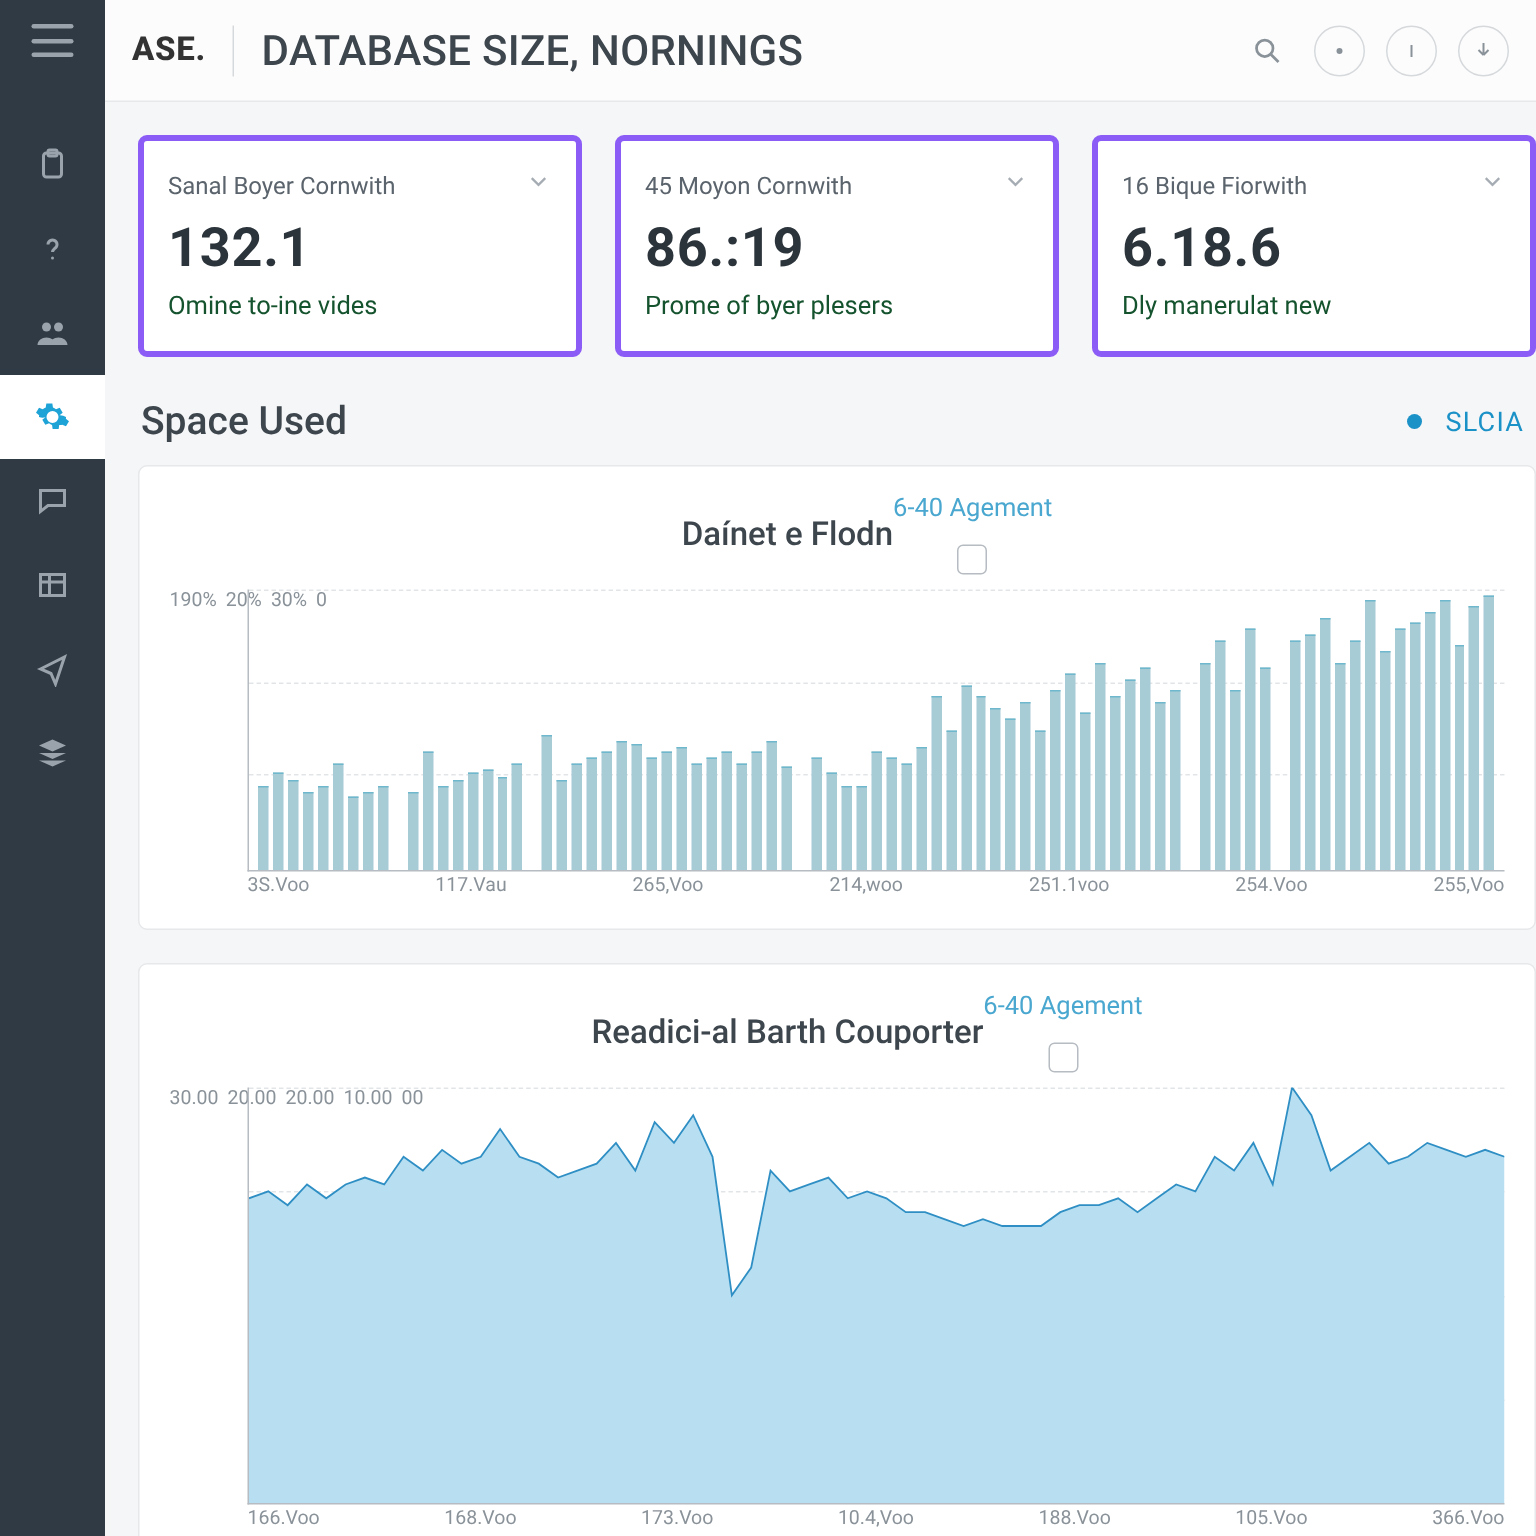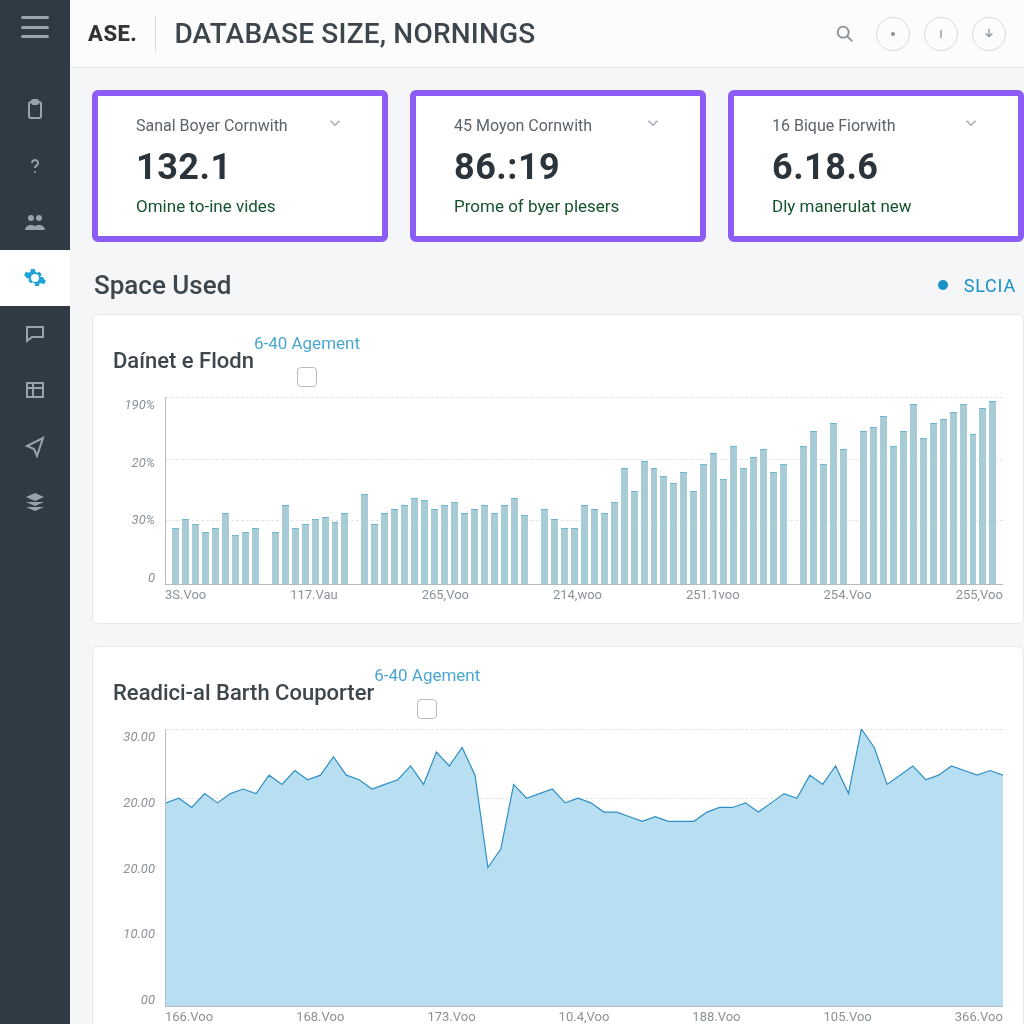--- a/index.html
+++ b/index.html
@@ -22,42 +22,42 @@
 .logo { font-weight:800; font-size:22px; letter-spacing:.5px; color:#333; margin-right:18px; }
 .vline { width:1px; height:34px; background:#d6d9dc; margin-right:18px; }
 .page-title { font-size:28px; font-weight:500; color:#3d454d; letter-spacing:.2px; }
 .header-actions { margin-left:auto; display:flex; gap:14px; }
 .hicon { width:34px; height:34px; border:1px solid #d6d9dc; border-radius:50%; display:flex; align-items:center; justify-content:center; cursor:pointer; color:#8a9299; }
 .hicon.plain { border:none; }
 
 
 .content { padding:22px 0 22px 22px; overflow:hidden; flex:1; }
 .cards { display:flex; gap:22px; }
-.card { flex:1; background:#fff; border:6px solid #8b5cf6; border-radius:6px; padding:18px 38px 20px; min-width:0; }
+.card { flex:1; background:#fff; border:4px solid #8b5cf6; border-radius:6px; padding:18px 16px 20px; min-width:0; }
 .card .card-head { display:flex; align-items:center; justify-content:space-between; }
 .card .card-label { color:#5b646c; font-size:16px; }
 .card .chev { color:#a6acb3; cursor:pointer; }
 .card .card-value { font-size:36px; font-weight:700; color:#2c343b; margin-top:10px; letter-spacing:.5px; }
 .card .card-sub { color:#14532d; font-size:17px; margin-top:8px; }
 
 .section-title-row { display:flex; align-items:center; justify-content:space-between; margin:28px 8px 14px 2px; }
 .section-title { font-size:26px; font-weight:500; color:#3d454d; }
 .legend-pill { display:flex; align-items:center; gap:16px; color:#1a91c7; font-size:18px; letter-spacing:.8px; text-transform:uppercase; }
 .legend-dot { width:10px; height:10px; border-radius:50%; background:#1a91c7; }
 
 .panel { background:#fff; border:1px solid #e6e8ea; border-radius:6px; padding:18px 20px 16px; margin-bottom:22px; }
-.panel-head { display:flex; align-items:center; justify-content:flex-start; margin-bottom:10px; }
+.panel-head { display:flex; align-items:center; justify-content:center; margin-bottom:10px;margin-left:40px; }
 .panel-title { font-size:22px; color:#3d454d; font-weight:500; }
 .panel-right { display:flex; align-items:center; gap:14px;flex-direction:column; }
 .range-label { color:#4aa7cf; font-size:17px; }
 .checkbox { width:20px; height:20px; border:1.5px solid #b6bcc2; border-radius:4px; cursor:pointer; }
 
 
 .chart { position:relative; width:100%; }
-.chart .y-axis { position:absolute; left:0; top:0; bottom:22px; width:48px; display:flex; flex-direction:column; justify-content:space-between;font-style:italic; }
+.chart .y-axis { position:absolute; left:0; top:0; bottom:22px; width:48px; display:flex; flex-direction:row; justify-content:flex-start; }
 .chart .y-tick { font-size:13px; color:#8a9299; text-align:right; padding-right:6px; }
 .chart .plot { position:absolute; left:52px; right:0; top:0; bottom:22px; border-left:1.5px solid #b6bcc2; border-bottom:1.5px solid #b6bcc2; }
 .chart .grid-h { position:absolute; left:0; right:0; height:0; border-top:1px dashed #e2e5e8; }
 .chart .x-axis { position:absolute; left:52px; right:0; bottom:0; height:20px; display:flex; justify-content:space-between; }
 .chart .x-tick { font-size:13px; color:#8a9299; white-space:nowrap; }
 
 
 .bars { position:absolute; left:0; right:0; bottom:0; top:0; display:flex; align-items:flex-end; gap:3px; padding:0 6px; }
 .bar { flex:1; background:#a7ccd6; border-top:1px solid #6eb7cc; }
 .bar.gap { background:transparent; border:none; }

